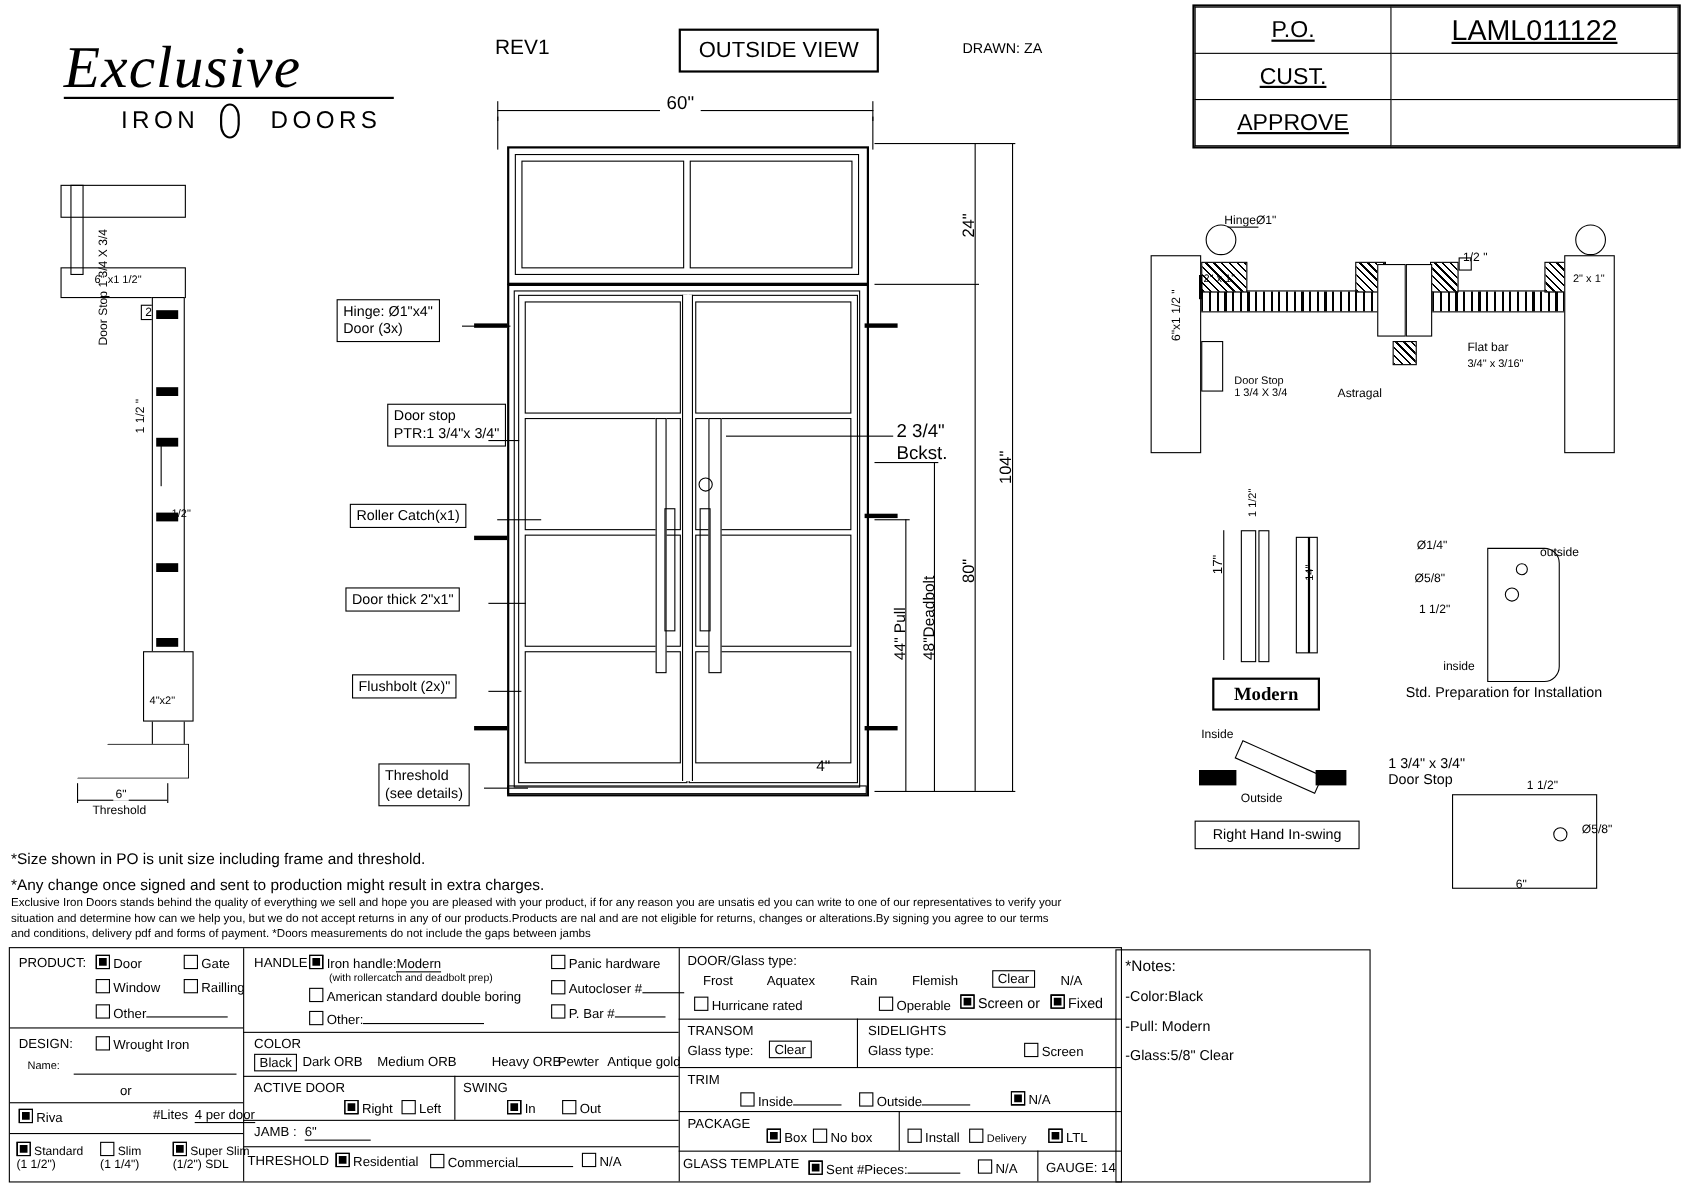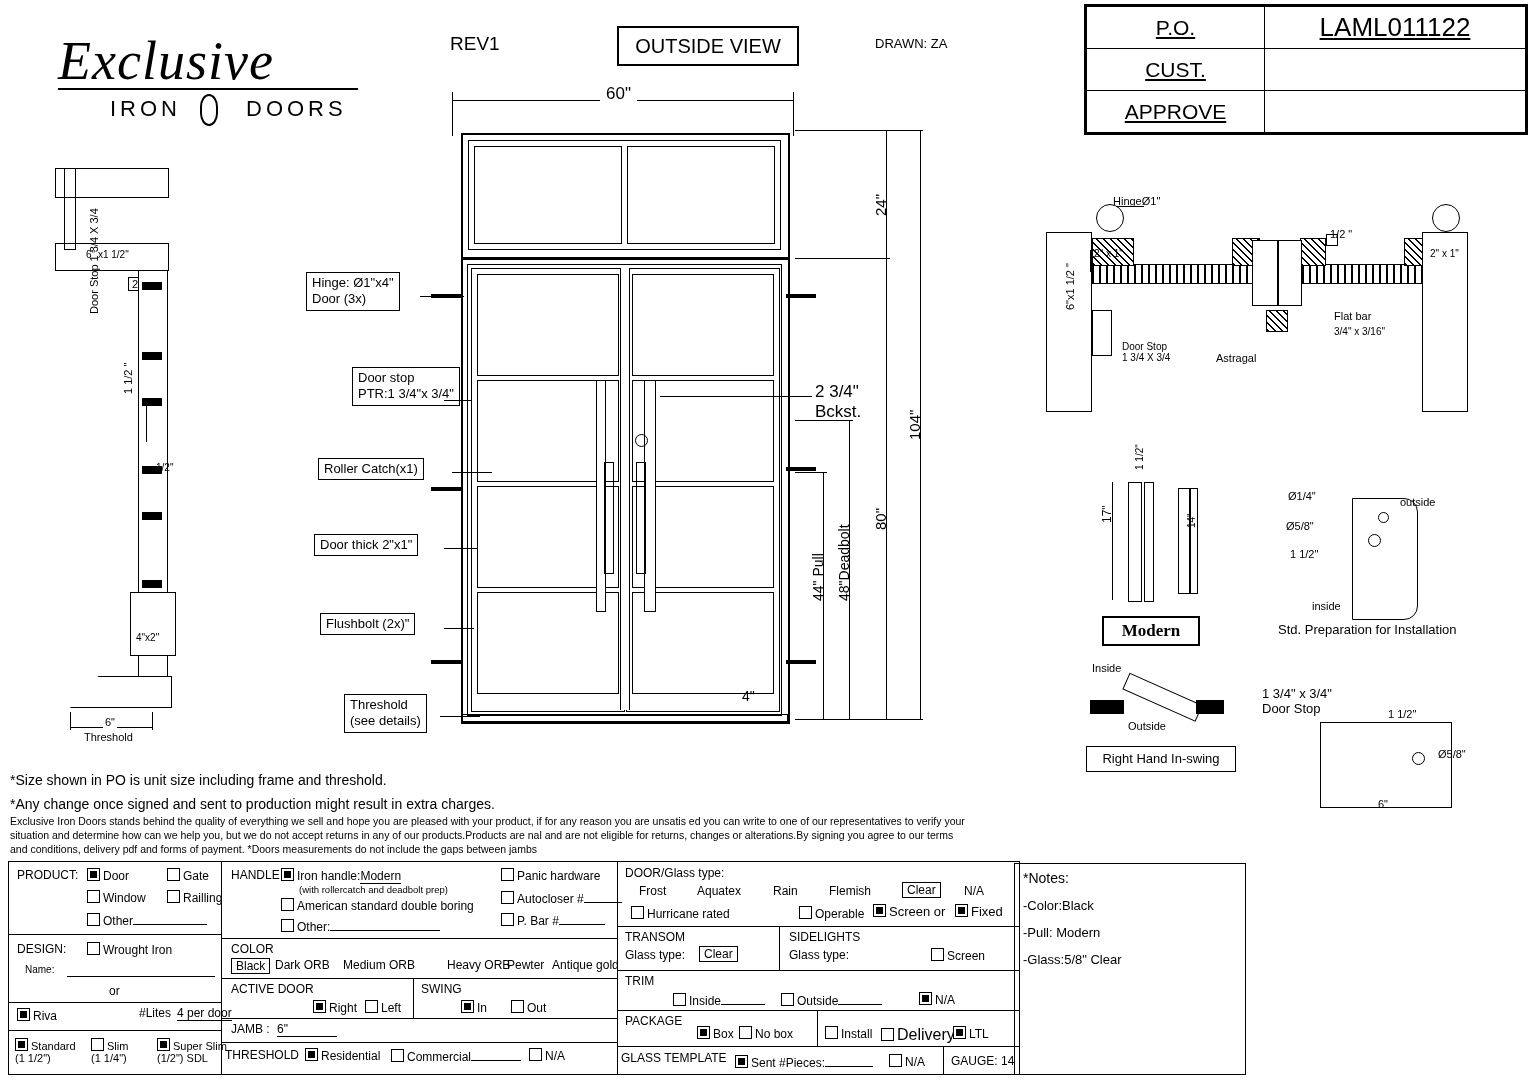--- a/index.html
+++ b/index.html
@@ -362,21 +362,21 @@
   <div class="cell" style="left:772px;top:130px;font-size:12px;"><span class="chk"></span><span>Outside</span><span class="ul" style="min-width:44px;"></span></div>
   <div class="cell" style="left:910px;top:130px;font-size:12px;"><span class="chk on"></span><span>N/A</span></div>
 
   <div class="hr" style="left:608px;top:148px;width:402px;"></div>
 
   <div class="cell" style="left:616px;top:152px;font-size:12px;">PACKAGE</div>
   <div class="cell" style="left:688px;top:164px;font-size:12px;"><span class="chk on"></span><span>Box</span></div>
   <div class="cell" style="left:730px;top:164px;font-size:12px;"><span class="chk"></span><span>No box</span></div>
   <div class="vr" style="left:808px;top:148px;height:36px;"></div>
   <div class="cell" style="left:816px;top:164px;font-size:12px;"><span class="chk"></span><span>Install</span></div>
-  <div class="cell" style="left:872px;top:164px;font-size:16px;"><span class="chk"></span><span>Delivery</span></div>
+  <div class="cell" style="left:872px;top:164px;font-size:10px;"><span class="chk"></span><span>Delivery</span></div>
   <div class="cell" style="left:944px;top:164px;font-size:12px;"><span class="chk on"></span><span>LTL</span></div>
 
   <div class="hr" style="left:608px;top:184px;width:402px;"></div>
 
   <div class="cell" style="left:612px;top:189px;font-size:12px;">GLASS TEMPLATE</div>
   <div class="cell" style="left:726px;top:192px;font-size:12px;"><span class="chk on"></span><span>Sent #Pieces:</span><span class="ul" style="min-width:48px;"></span></div>
   <div class="cell" style="left:880px;top:192px;font-size:12px;"><span class="chk"></span><span>N/A</span></div>
   <div class="vr" style="left:934px;top:184px;height:28px;"></div>
   <div class="cell" style="left:942px;top:192px;font-size:12px;">GAUGE: 14</div>
 </div>

